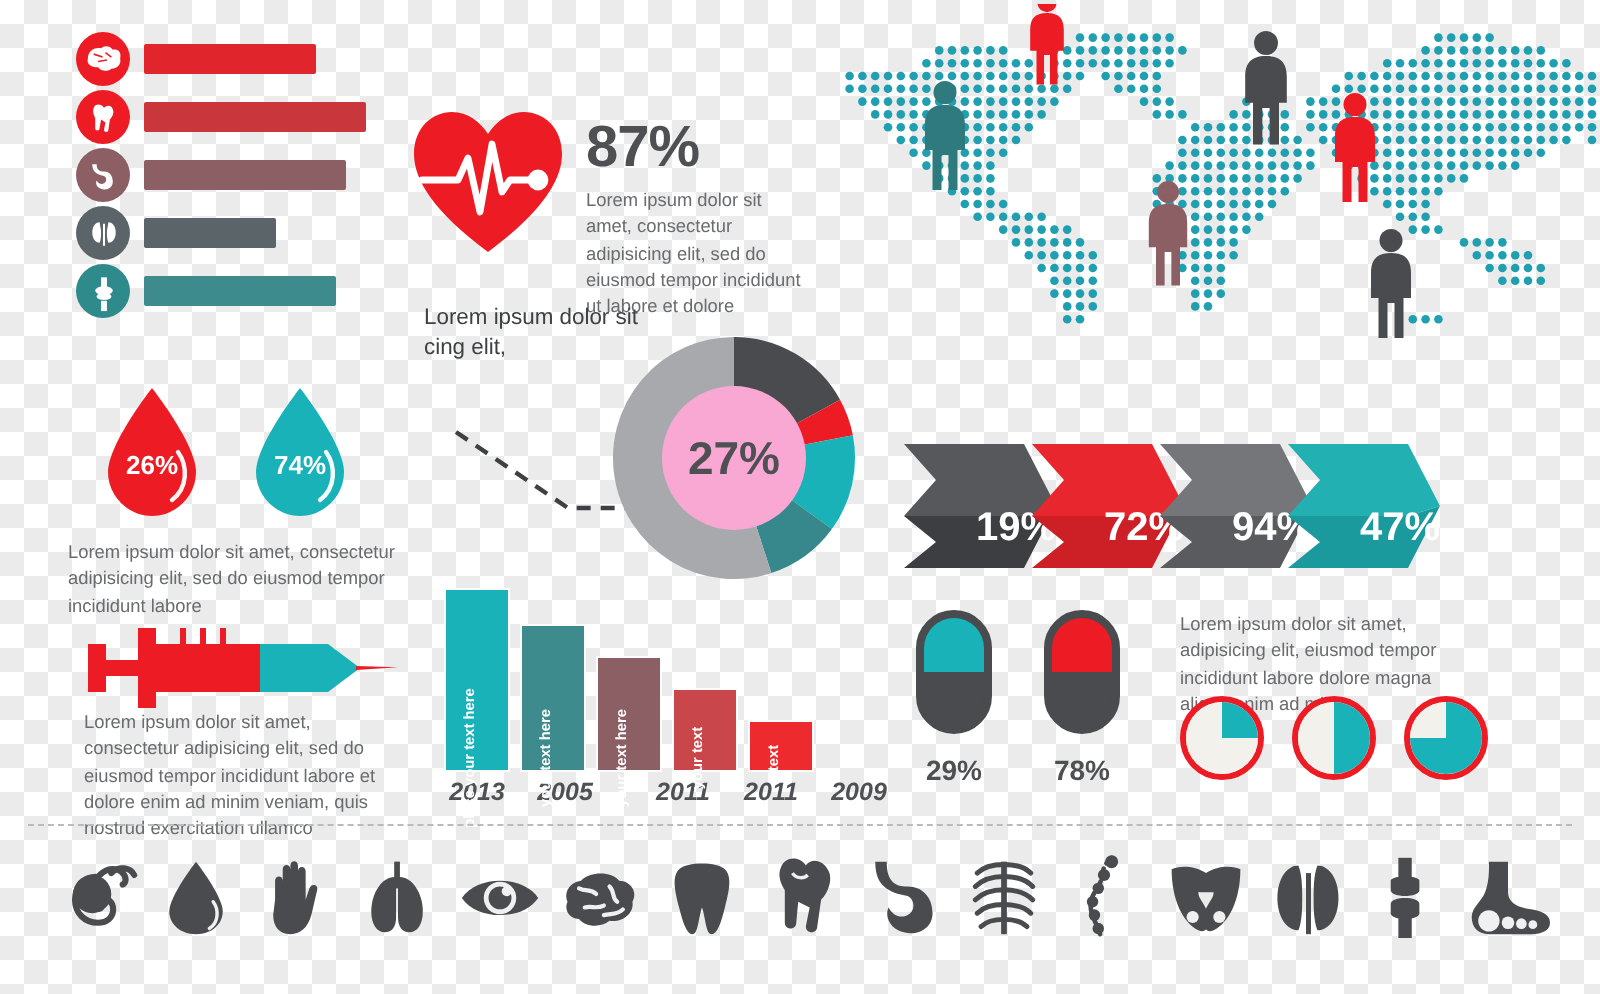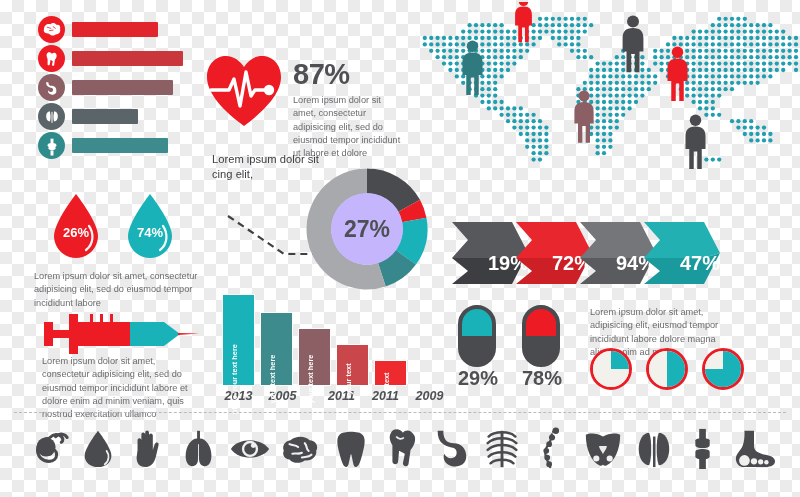--- a/index.html
+++ b/index.html
@@ -29,21 +29,21 @@
 
   
   #drops{left:34px;top:192px;width:175px;}
   .drop{position:relative;width:56px;height:72px;}
   .drop-lbl{position:absolute;width:100%;text-align:center;top:33px;
     font-size:13px;font-weight:bold;color:#fff;}
 
   
   #donut-wrap{left:306px;top:168px;width:122px;height:122px;}
   .donut-center{position:absolute;left:25px;top:25px;width:72px;height:72px;border-radius:50%;
-    background:#c4b5fd;display:flex;align-items:center;justify-content:center;text-align:center;}
+    background:#f9a8d4;display:flex;align-items:center;justify-content:center;text-align:center;}
   .donut-center span{font-size:23px;font-weight:bold;color:#4f5053;}
 
   
   #chevrons{left:452px;top:222px;height:71px;}
 
   
   #yearchart{left:222px;top:288px;}
   .ybar{position:relative;border:1.5px solid #fdfdfd;box-sizing:border-box;}
   .ybar span{position:absolute;left:50%;bottom:6px;transform:translateX(-50%) rotate(-90deg);
     transform-origin:bottom center;white-space:nowrap;color:#fff;font-size:7.4px;font-weight:bold;}
@@ -51,21 +51,21 @@
 
   
   #syr-text{left:42px;top:355px;width:162px;}
 
   
   #pills{left:458px;top:305px;}
   .pill{width:38px;height:62px;border-radius:19px;border:4px solid #4a4b4e;
     box-sizing:border-box;overflow:hidden;position:relative;background:#4a4b4e;}
   .pill-top{height:50%;}
   .pill-bot{height:50%;background:#4a4b4e;}
-  .pill-lbl{font-size:20px;font-weight:bold;color:#4f5053;text-align:center;margin-top:0;}
+  .pill-lbl{font-size:14px;font-weight:bold;color:#4f5053;text-align:center;margin-top:10px;}
 
   
   #minipies{left:590px;top:348px;}
   .mpie{width:42px;height:42px;border-radius:50%;border:3.5px solid #ed1c24;box-sizing:border-box;
     background:#f2f1ec;position:relative;overflow:hidden;}
 
   
   #divider{left:14px;top:412px;width:772px;height:0;
     border-top:1.5px dashed #b9bbbd;}
 

